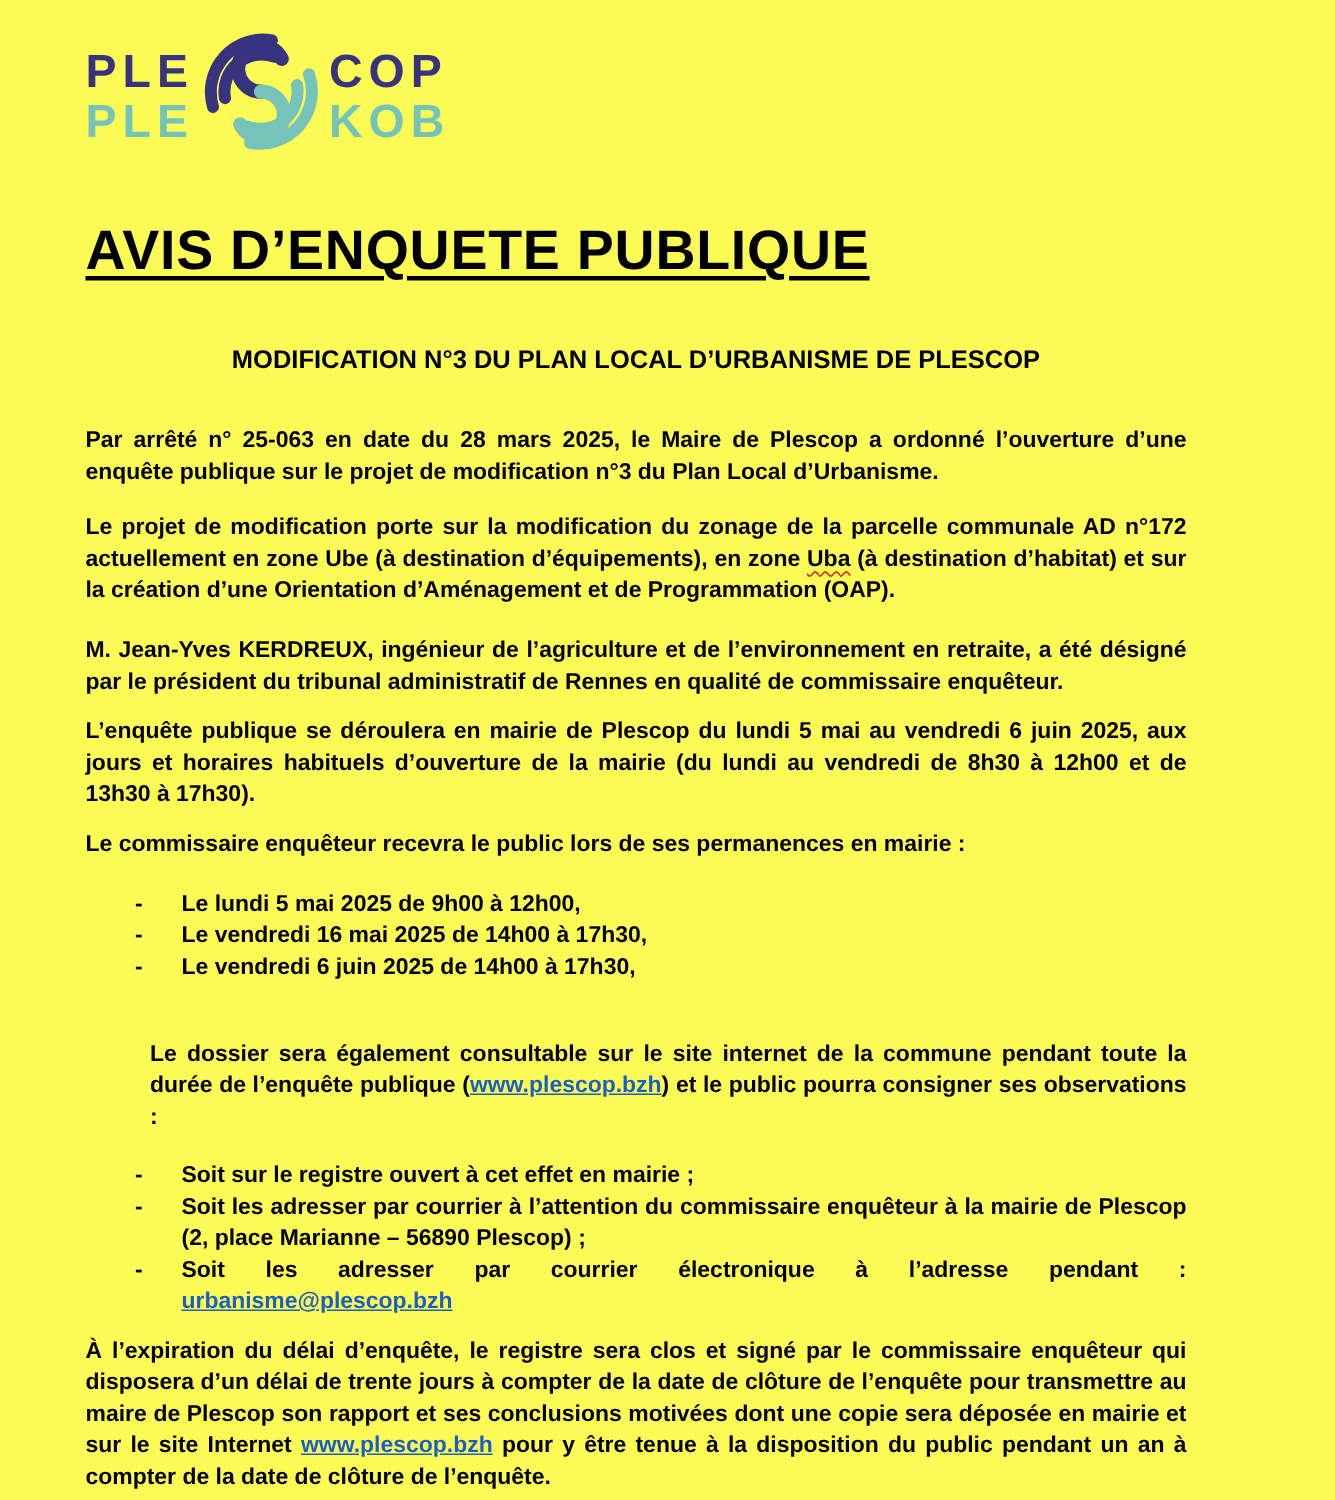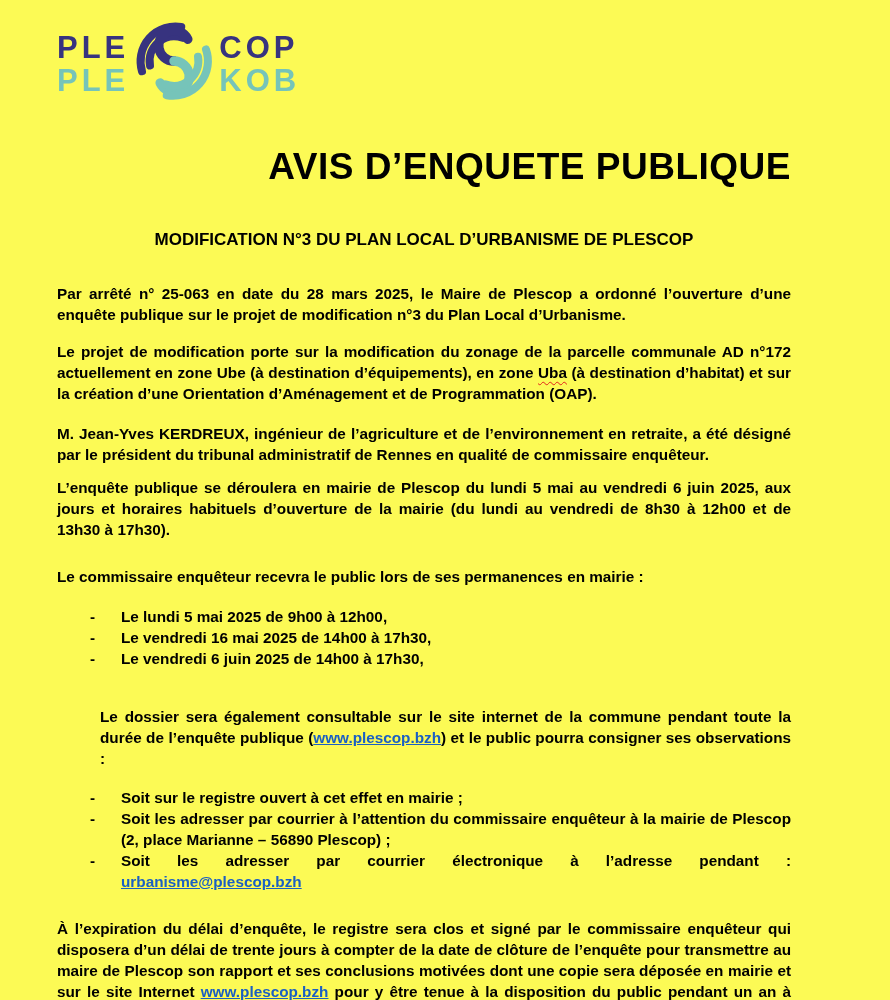--- a/index.html
+++ b/index.html
@@ -18,35 +18,36 @@
   .logo { display:flex; align-items:center; height:88px; }
   .logo-col { display:flex; flex-direction:column; }
   .logo-word { font-size:31px; line-height:33px; letter-spacing:4px; font-weight:bold; }
   .navy { color:#37337F; }
   .teal { color:#76C4B9; }
   .s-glyph { margin:0 4px; flex:none; }
 
   
   .title {
     margin-top:38px;
-    text-align:right;
+    text-align:left;
     font-size:37px;
     letter-spacing:0.5px;
+    text-decoration:underline;
     text-decoration-thickness:3px;
     text-underline-offset:5px;
   }
   .subtitle { margin-top:42px; text-align:center; font-size:17px; }
 
   
   .body-text { font-size:15.3px; line-height:21px; }
   .just { text-align:justify; }
   .mt-intro { margin-top:33px; }
   .mt-16 { margin-top:16px; }
   .mt-19 { margin-top:19px; }
-  .mt-14 { margin-top:26px; }
+  .mt-14 { margin-top:12px; }
   .mt-12 { margin-top:12px; }
   .mt-37 { margin-top:37px;margin-left:43px; }
   .mt-18 { margin-top:18px; }
 
   .doc-link { color:#1A5FC4; text-decoration:underline; cursor:pointer; }
 
   .misspelled {
     text-decoration: underline wavy #E2251B;
     text-decoration-thickness:1px;
     text-underline-offset:3px;

